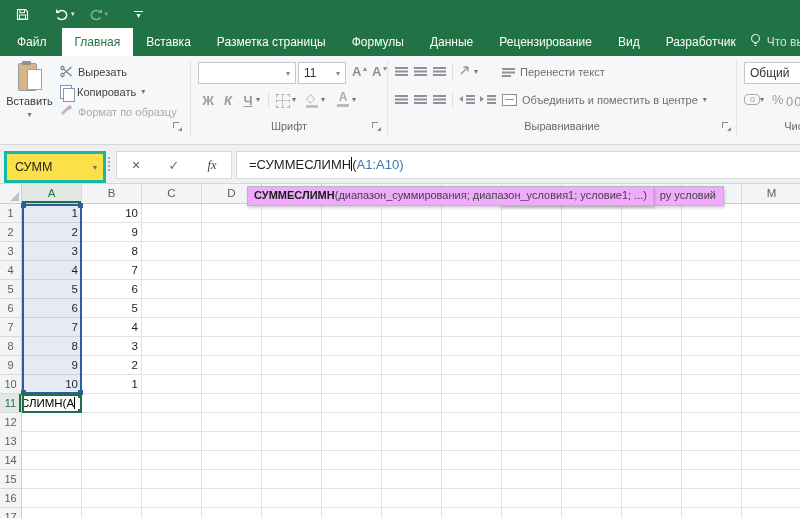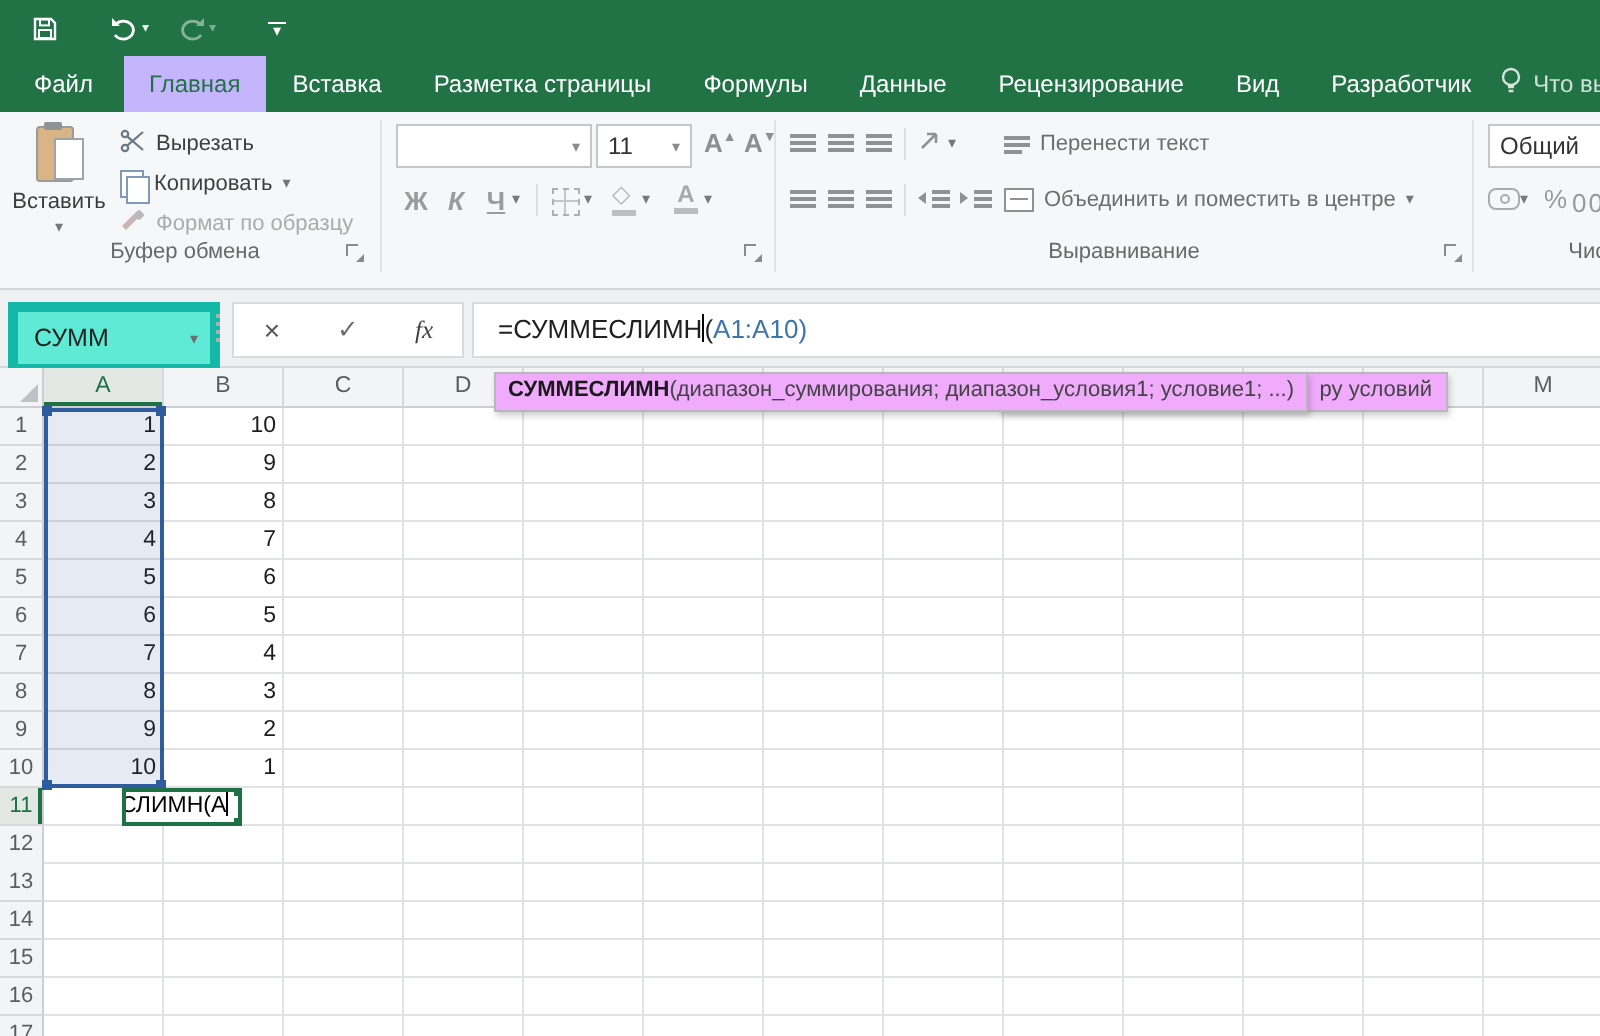--- a/index.html
+++ b/index.html
@@ -13,21 +13,21 @@
   .dis{opacity:.45;}
   .ddw{font-size:7px;color:#fff;opacity:.9;margin-left:2px;}
   .qat-custom{display:flex;flex-direction:column;align-items:center;line-height:4px;margin-left:26px;}
   .qat-custom .bar{width:9px;height:0;border-top:1.5px solid #fff;margin-bottom:2px;}
   .qat-custom .car{font-size:8px;color:#fff;}
   
   .tabrow{position:absolute;top:28px;left:0;right:0;height:28px;background:#217346;display:flex;
           color:#fff;font-size:12px;align-items:stretch;}
   .tab{display:flex;align-items:center;padding:0 13px;cursor:default;white-space:nowrap;}
   .tab.file{padding:0 15px;margin-left:2px;}
-  .tab.active{background:#c4b5fd;color:#217346;text-align:right;}
+  .tab.active{background:#ffffff;color:#217346;text-align:right;}
   .tellme{margin-left:auto;display:flex;align-items:center;color:rgba(255,255,255,.78);
           padding-right:0;white-space:nowrap;overflow:hidden;max-width:70px;}
   .tellme svg{margin-right:5px;flex:0 0 auto;}
   
   .ribbon{position:absolute;top:56px;left:0;right:0;height:88px;background:#F6F7F8;
           border-bottom:1px solid #D5D6D8;font-size:11px;color:#3f3f3f;}
   .ribbon .gsep{position:absolute;top:4px;width:1px;height:76px;background:#E2E3E5;}
   .glabel{position:absolute;top:64px;text-align:center;color:#696969;font-size:11px;}
   .launcher{position:absolute;width:10px;height:10px;}
   .launcher::before{content:"";position:absolute;left:0;top:0;width:5px;height:5px;
@@ -84,21 +84,21 @@
   .wrapicon{position:relative;width:13px;height:10px;}
   .wrapicon::before{content:"";position:absolute;left:0;top:1px;width:13px;height:1.5px;background:#8F9295;
       box-shadow:0 3.5px #8F9295;}
   .wrapicon::after{content:"";position:absolute;left:0;top:8px;width:9px;height:1.5px;background:#8F9295;}
   .ribbon .txtlab{color:#6E6E6E;}
   
   .accicon{width:14px;height:9px;border:1px solid #A9ACAF;border-radius:4px;position:relative;}
   .accicon::before{content:"";position:absolute;left:5px;top:2px;width:3px;height:3px;border:1px solid #A9ACAF;border-radius:50%;}
   
   .fbar{position:absolute;top:145px;left:0;right:0;height:38px;background:#EFF0F1;border-bottom:1px solid #D6D7D8;}
-  .namebox{position:absolute;left:4px;top:6px;width:96px;height:26px;background:#5eead4;border:5px solid #14b8a6;
+  .namebox{position:absolute;left:4px;top:6px;width:96px;height:26px;background:#fde047;border:3px solid #14b8a6;
       display:flex;align-items:center;font-size:12.5px;color:#222;}
   .namebox .val{flex:1;padding-left:8px;}
   .namebox .arr{width:16px;text-align:center;font-size:8px;color:#6E6E6E;}
   .fdots{position:absolute;left:108px;top:12px;height:14px;width:0;border-left:2px dotted #ACAEB0;}
   .fbtns{position:absolute;left:116px;top:6px;width:114px;height:26px;background:#fff;border:1px solid #D9DADB;
       display:flex;align-items:center;}
   .fbtns span{flex:1;text-align:center;}
   .fx-cancel{font-size:14px;color:#565656;}
   .fx-enter{font-size:13px;color:#6E6E6E;}
   .fx-fx{font-size:12.5px;color:#3F3F3F;font-style:italic;font-family:"Liberation Serif","DejaVu Serif",serif;}
@@ -122,21 +122,21 @@
   .rowh.sel{background:#E3E8E5;color:#1E7145;box-shadow:inset -2px 0 #1E7145;}
   .gridlines{position:absolute;left:22px;top:20px;right:0;bottom:0;
       background-image:repeating-linear-gradient(to right,transparent 0 59px,#E0E2E4 59px 60px),
                        repeating-linear-gradient(to bottom,transparent 0 18px,#E0E2E4 18px 19px);}
   .cell{position:absolute;box-sizing:border-box;font-size:11.5px;color:#1d1d1d;text-align:right;
       padding-right:4px;line-height:19px;}
   .rangehl{position:absolute;box-sizing:border-box;background:rgba(47,92,158,0.12);border:2px solid #2F5C9E;}
   .rangehl .h{position:absolute;width:5px;height:5px;background:#2F5C9E;}
   .h.tl{left:-3px;top:-3px;}.h.tr{right:-3px;top:-3px;}.h.bl{left:-3px;bottom:-3px;}.h.br{right:-3px;bottom:-3px;}
   .activecell{position:absolute;box-sizing:border-box;background:#fff;border:2px solid #1E7145;
-      font-size:11.5px;color:#000;line-height:15px;white-space:nowrap;overflow:hidden;margin-left:39px;}
+      font-size:11.5px;color:#000;line-height:15px;white-space:nowrap;overflow:hidden;}
   .activecell .h{position:absolute;width:5px;height:5px;background:#1E7145;}
   .activecell .txt{margin-left:-3px;}
   
   .tip{position:absolute;top:186px;height:20px;box-sizing:border-box;background:#f0abfc;border:1px solid #B7B8B9;
       box-shadow:1px 2px 3px rgba(0,0,0,.18);font-size:11px;color:#444;line-height:17px;white-space:nowrap;}
   .tip b{color:#1a1a1a;}
   .tip.main{left:247px;z-index:50;padding:0 6px;}
   .tip.behind{left:500px;width:224px;z-index:49;text-align:right;padding-right:7px;}
 </style>
 </head>
@@ -227,21 +227,20 @@
   </div>
   <div class="ritem gray" style="left:60px;top:48px;">
     <span>
       <svg width="13" height="12" viewBox="0 0 13 12">
           <path d="M1 8 L7 2 l2 2 -6 6 z" fill="#CBB6B6"></path>
           <rect x="7.5" y="0.5" width="4" height="4" rx="1" fill="#B9B9B9" transform="rotate(45 9.5 2.5)"></rect>
         </svg>
     </span>
     <span class="lab">Формат по образцу</span>
   </div>
-  <div class="glabel" style="left:0;width:185px;">Буфер обмена</div>
   <div class="launcher" style="left:173px;top:66px;"></div>
   <div class="gsep" style="left:190px;"></div>
 
   <div class="combo" style="left:198px;top:6px;width:96px;height:20px;">
     <span class="val"></span>
     <span class="arr">▾</span>
   </div>
   <div class="combo" style="left:298px;top:6px;width:46px;height:20px;">
     <span class="val">11</span>
     <span class="arr">▾</span>
@@ -256,20 +255,21 @@
   <div style="position:absolute;left:276px;top:38px;">
     <span class="bordericon" style="display:inline-block;"></span>
   </div>
   <div class="dd" style="position:absolute;left:292px;top:40px;">▾</div>
   <div style="position:absolute;left:306px;top:36px;">
     <span class="bucketicon">◇<span class="bar"></span></span>
   </div>
   <div class="dd" style="position:absolute;left:321px;top:40px;">▾</div>
   <div class="fcolicon" style="position:absolute;left:337px;top:36px;"><span>А</span><span class="bar"></span></div>
   <div class="dd" style="position:absolute;left:352px;top:40px;">▾</div>
+  <div class="glabel" style="left:192px;width:194px;">Шрифт</div>
   <div class="launcher" style="left:372px;top:66px;"></div>
   <div class="gsep" style="left:387px;"></div>
 
   <div class="lines" style="left:395px;top:10px;"></div>
   <div class="lines" style="left:414px;top:10px;"></div>
   <div class="lines" style="left:433px;top:10px;"></div>
   <div class="isep" style="left:452px;top:8px;"></div>
   <div style="position:absolute;left:459px;top:8px;">
     <span>
       <svg width="12" height="12" viewBox="0 0 12 12">

